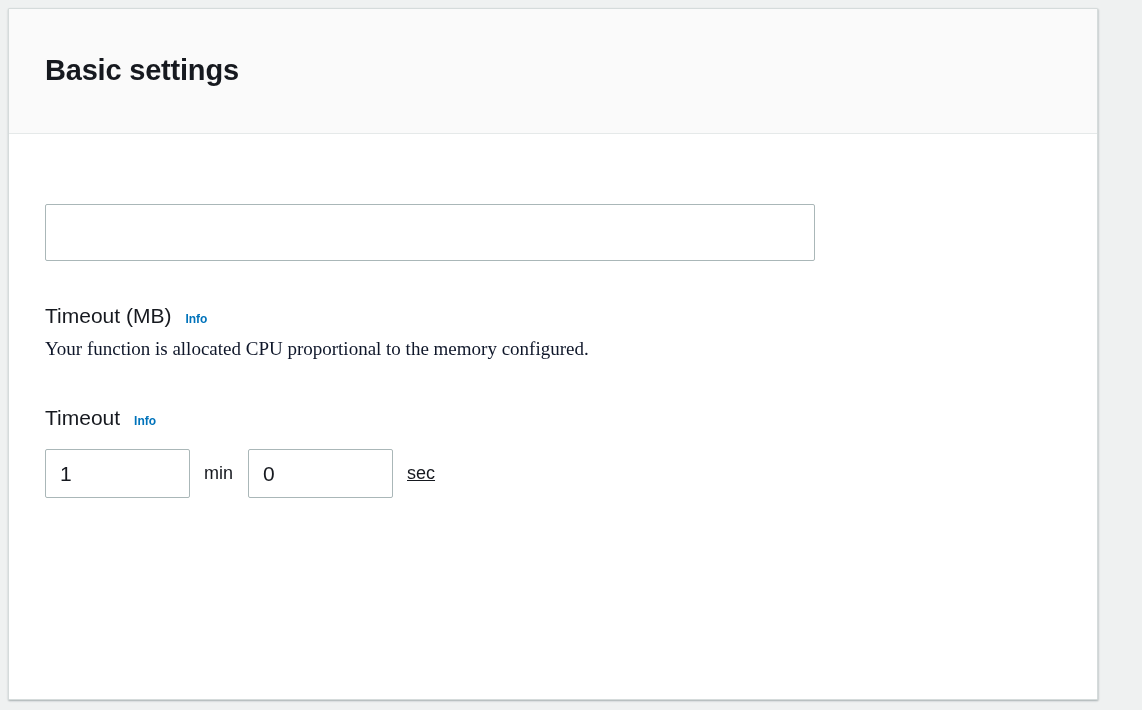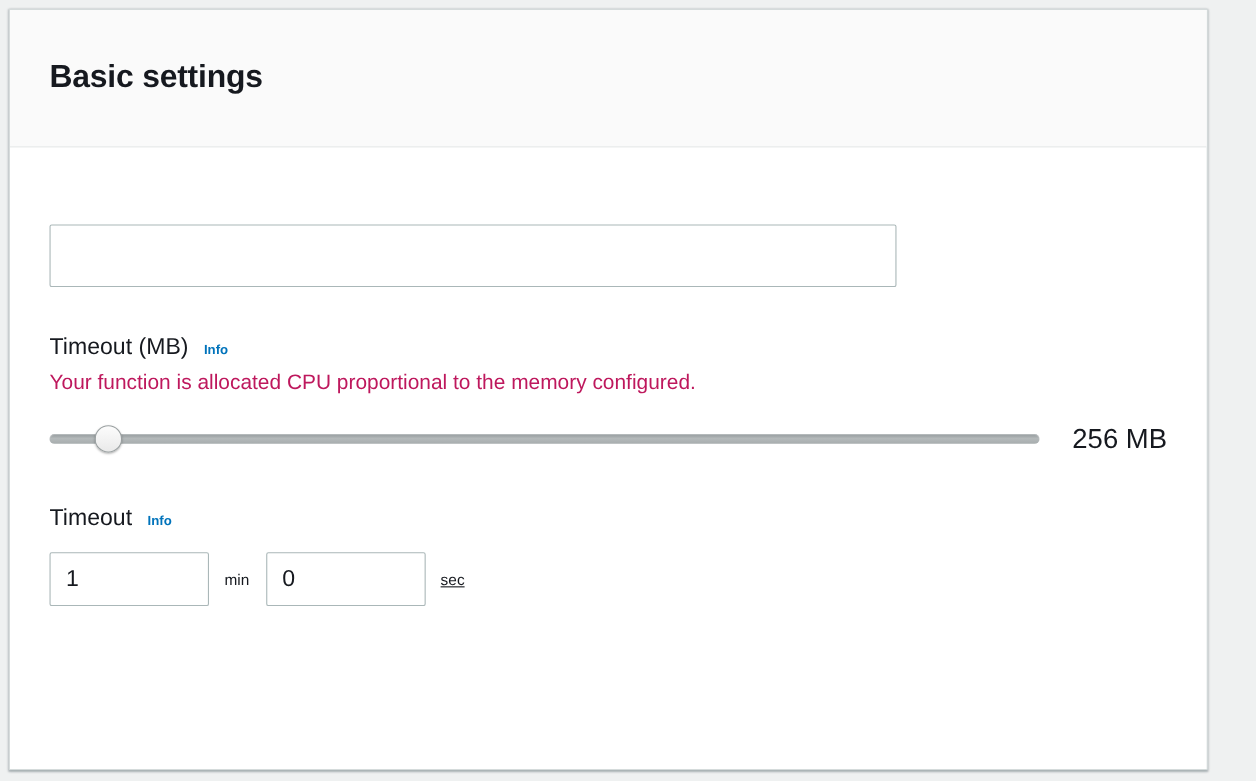--- a/index.html
+++ b/index.html
@@ -65,23 +65,24 @@
     font-size: 12px;
     font-weight: bold;
     color: #0073bb;
     margin-left: 14px;
     cursor: pointer;
     text-decoration: none;
   }
 
   .field-desc {
     font-size: 19px;
-    color: #be185d;
+    color: #0f172a;
     line-height: 1.25;
     margin-top: 9px;
+    font-family: Liberation Serif, serif;
   }
 
   .text-input {
     display: block;
     box-sizing: border-box;
     border: 1px solid #aab7b8;
     border-radius: 2px;
     background: #ffffff;
     font-family: "Liberation Sans", sans-serif;
     font-size: 21px;
@@ -155,21 +156,21 @@
     align-items: center;
     margin-top: 19px;
   }
 
   .timeout-input {
     width: 145px;
     height: 49px;
   }
 
   .unit-label {
-    font-size: 14px;
+    font-size: 18px;
     color: #16191f;
     margin: 0 15px 0 14px;
     white-space: nowrap;
   }
   .unit-label.sec { margin-right: 0; text-decoration: underline; }
 </style>
 </head>
 <body>
 
 <div class="card">
@@ -183,27 +184,20 @@
     <div class="section-description">
       <input class="text-input" id="description-input" type="text" value="" style="">
     </div>
 
     <div class="section-memory">
       <div class="field-label">
         <span>Timeout (MB)</span>
         <a class="info-link" href="#">Info</a>
       </div>
       <div class="field-desc">Your function is allocated CPU proportional to the memory configured.</div>
-      <div class="slider-row">
-        <div class="slider-wrap">
-          <div class="slider-track"></div>
-          <div class="slider-thumb" id="memory-slider-thumb" style="left: 6%;"></div>
-        </div>
-        <div class="slider-value">256 MB</div>
-      </div>
     </div>
 
     <div class="section-timeout">
       <div class="field-label">
         <span>Timeout</span>
         <a class="info-link" href="#">Info</a>
       </div>
       <div class="timeout-row">
         <input class="text-input timeout-input" type="text" value="1" style="">
         <span class="unit-label">min</span>

